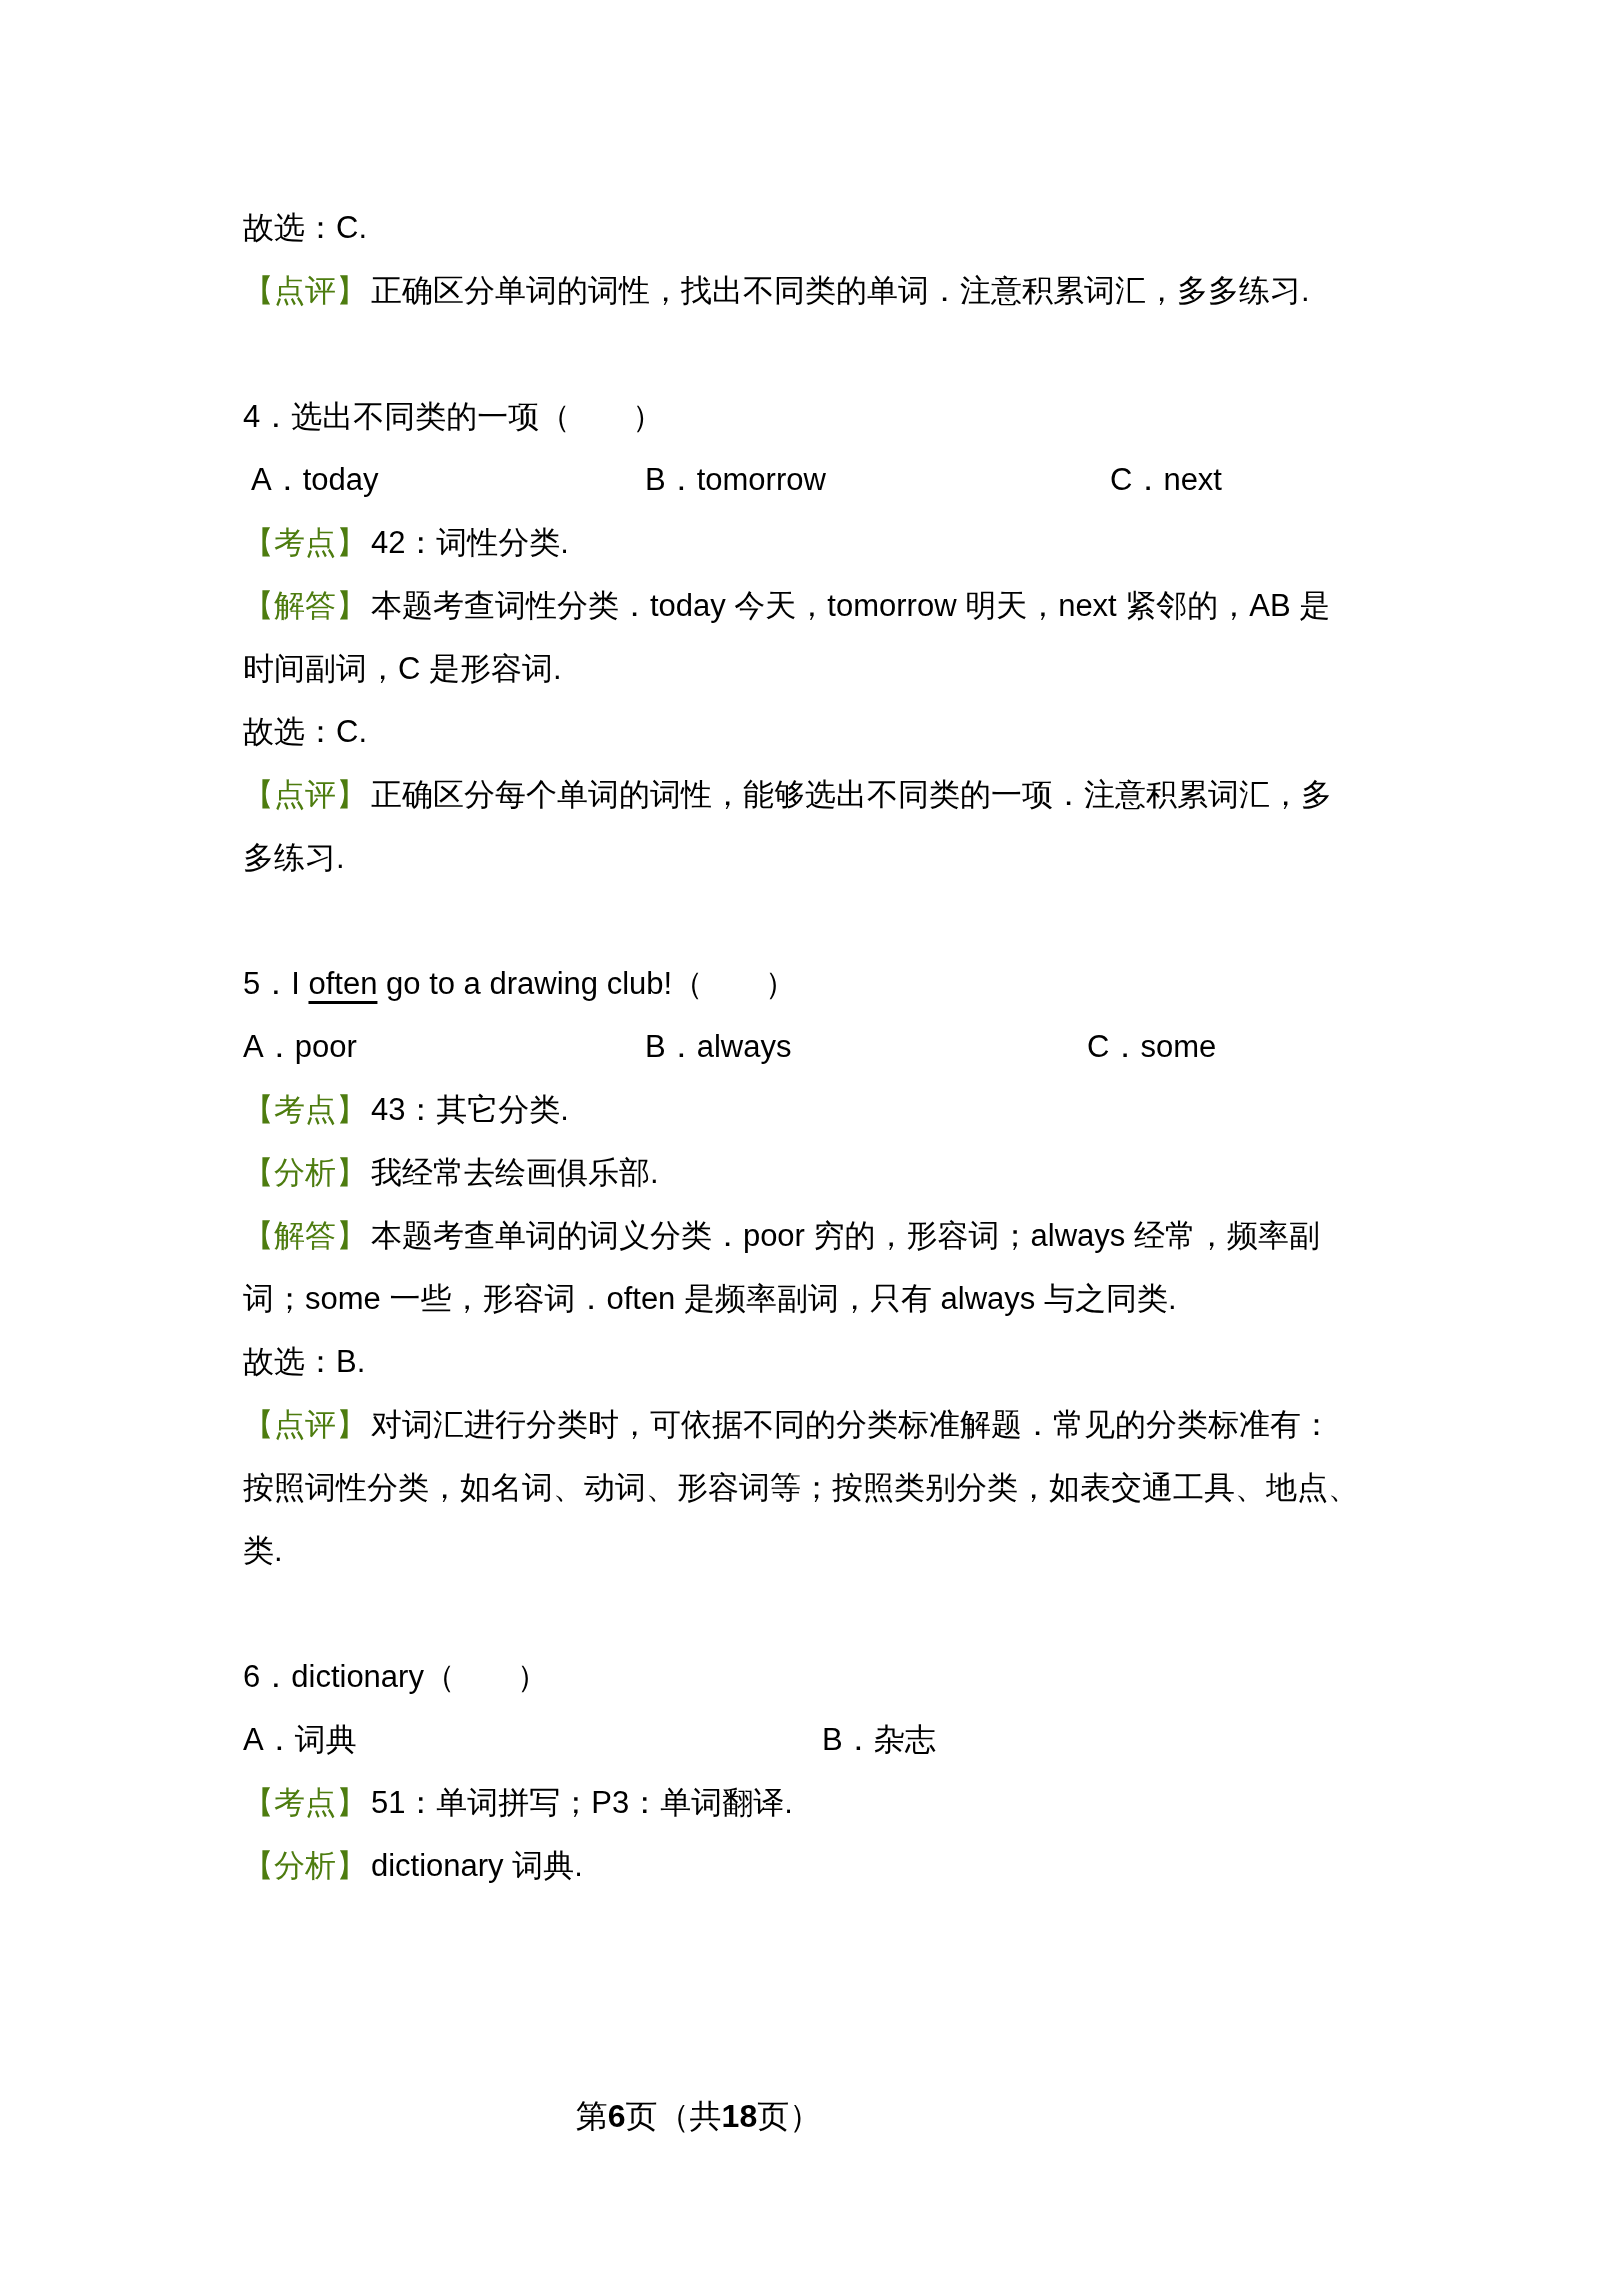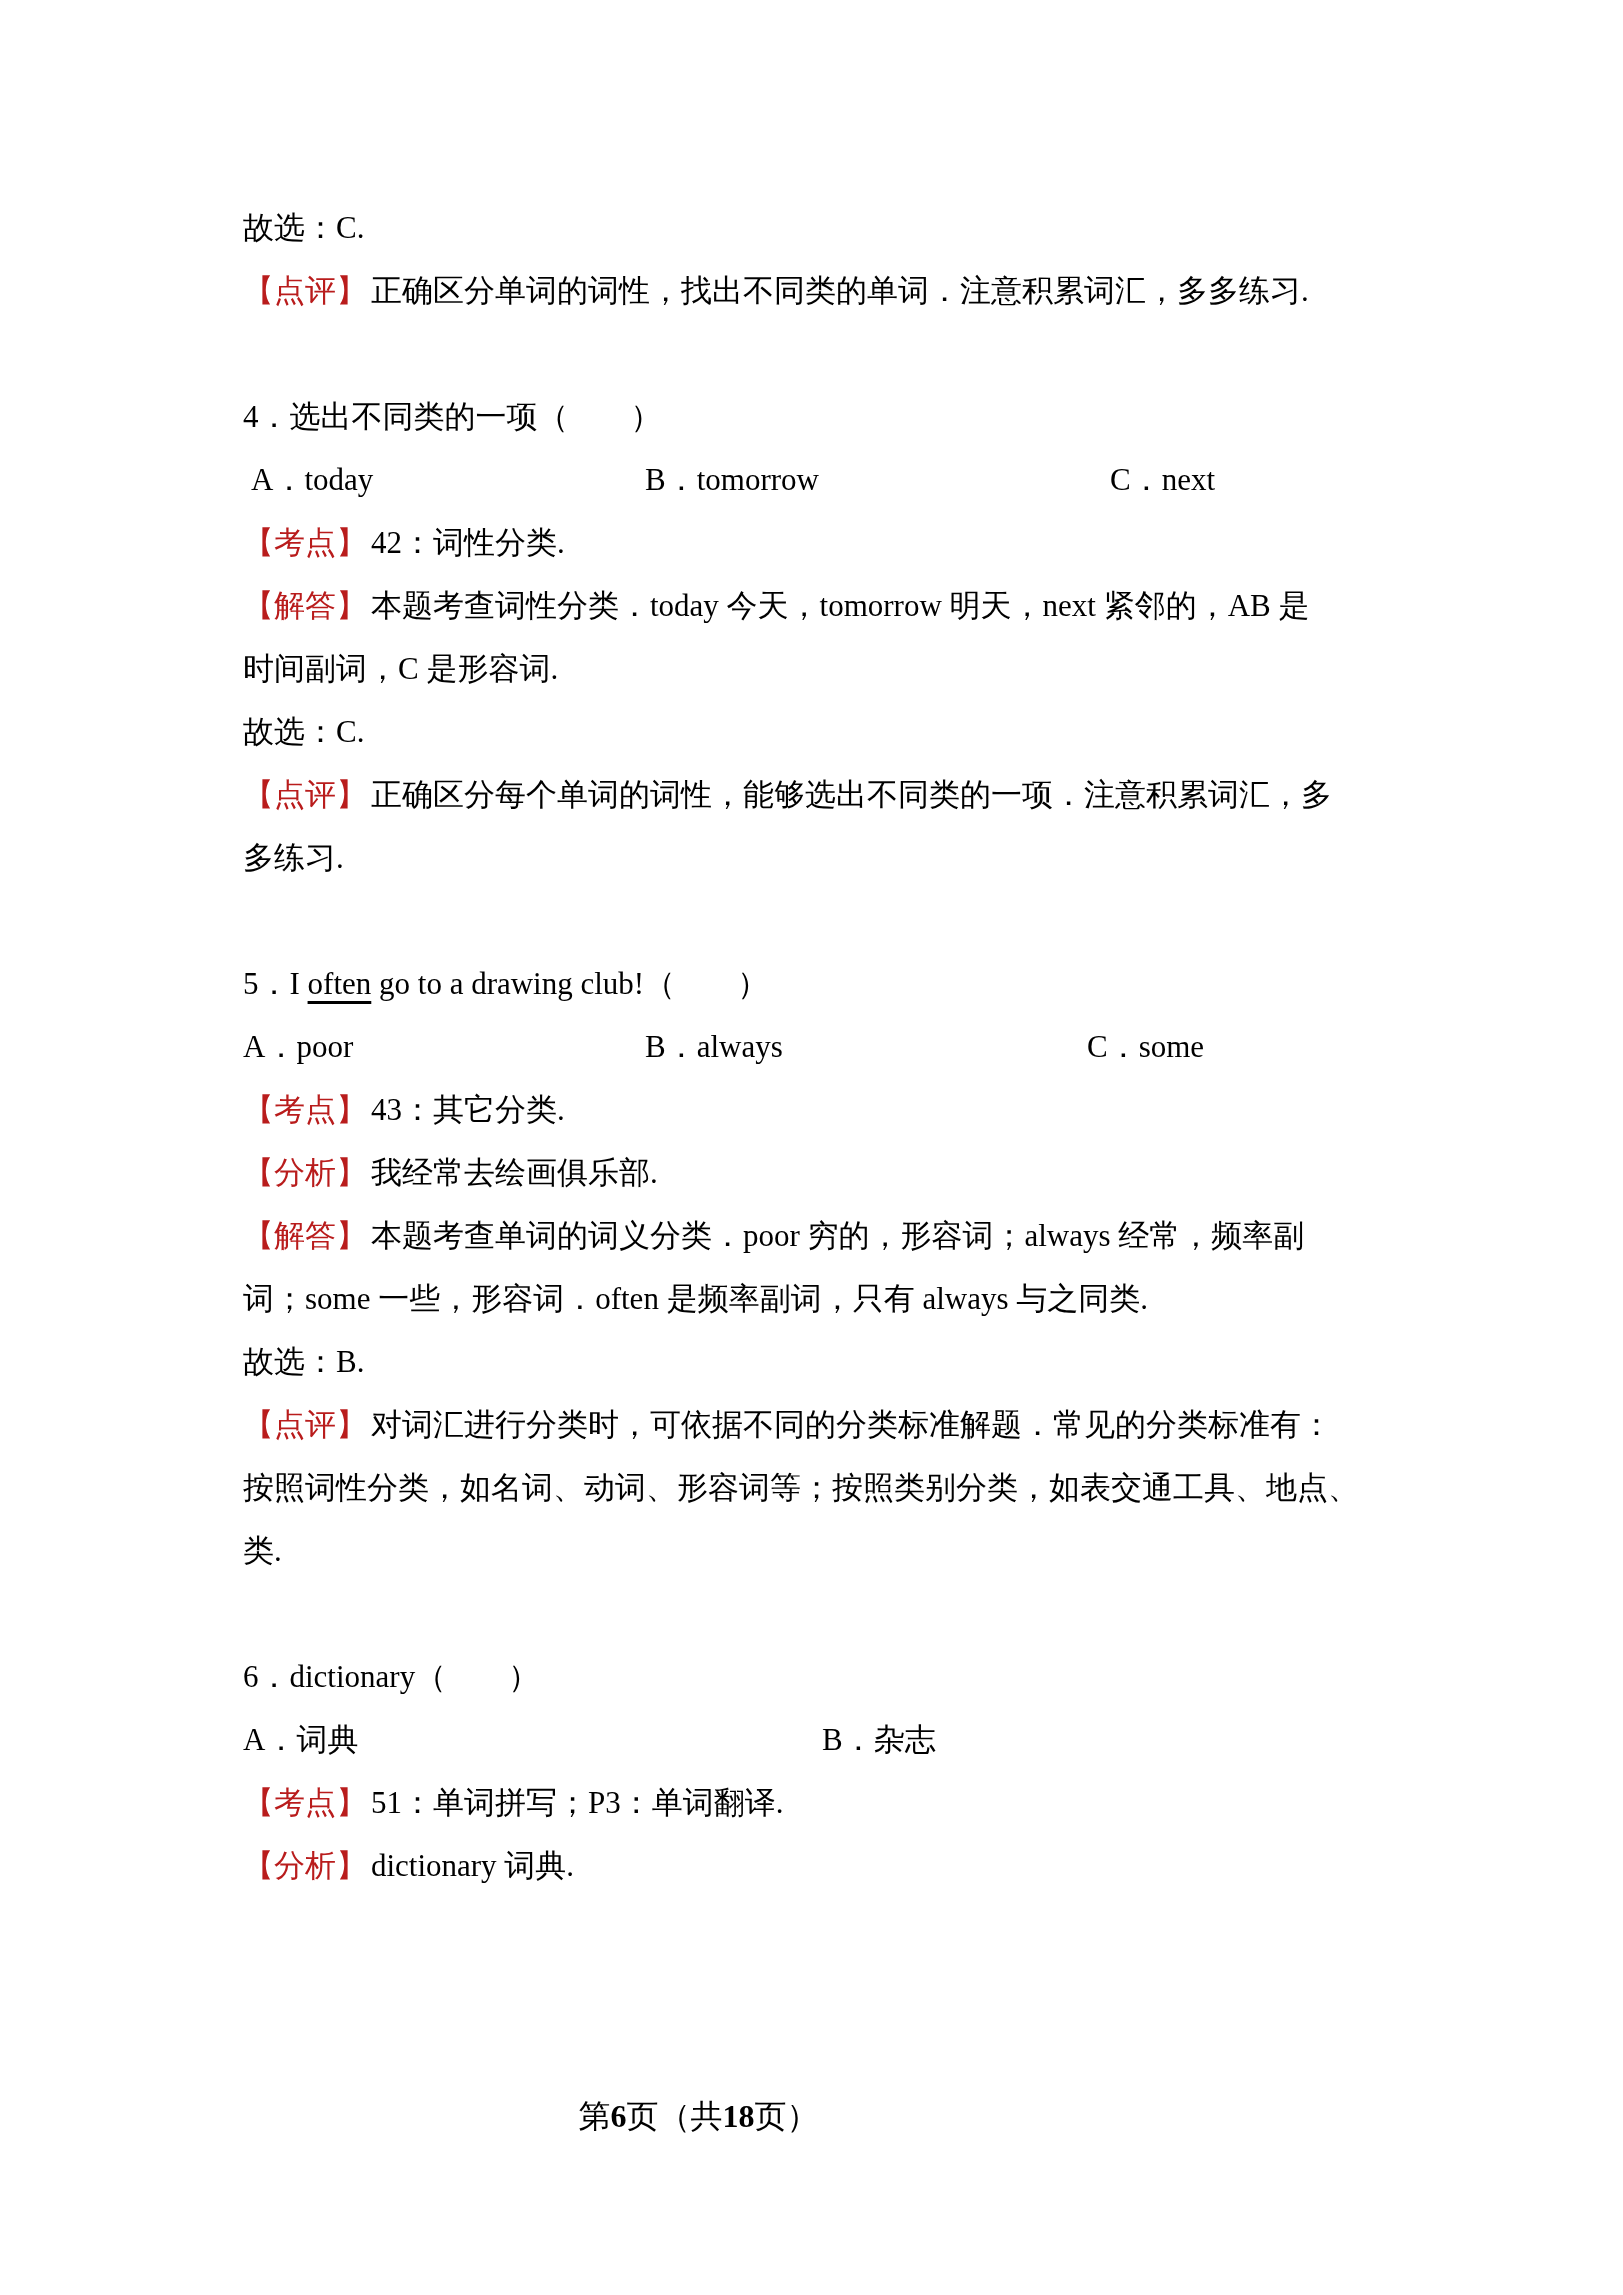--- a/index.html
+++ b/index.html
@@ -2,37 +2,37 @@
 <html style="font-size:10.5px"><head>
 <meta charset="utf-8">
 <style>
   html, body { margin: 0; padding: 0; background: #ffffff; }
   .page {
     position: relative;
     width: 1397px;
     height: 2295px;
     background: #ffffff;
     overflow: hidden;
-    font-family: Liberation Serif, serif;
+    font-family: Liberation Sans, sans-serif;
     color: #000000;
   }
   .doc-body {
     position: absolute;
     left: 243px;
     top: 196px;
     width: 1152px;
   }
   .line {
     height: 63px;
     line-height: 63px;
     font-size: 31px;
     white-space: nowrap;
   }
   .blank { height: 63px; }
-  .blue { color: #b91c1c; }
+  .blue { color: #4d7c0f; }
   .label { margin-right: 3.9px; }
   .opts { position: relative; }
   .opt { position: absolute; top: 0; }
   .ul {
     text-decoration: underline;
     text-decoration-thickness: 3.3px;
     text-underline-offset: 7.2px;
   }
   .footer {
     position: absolute;

